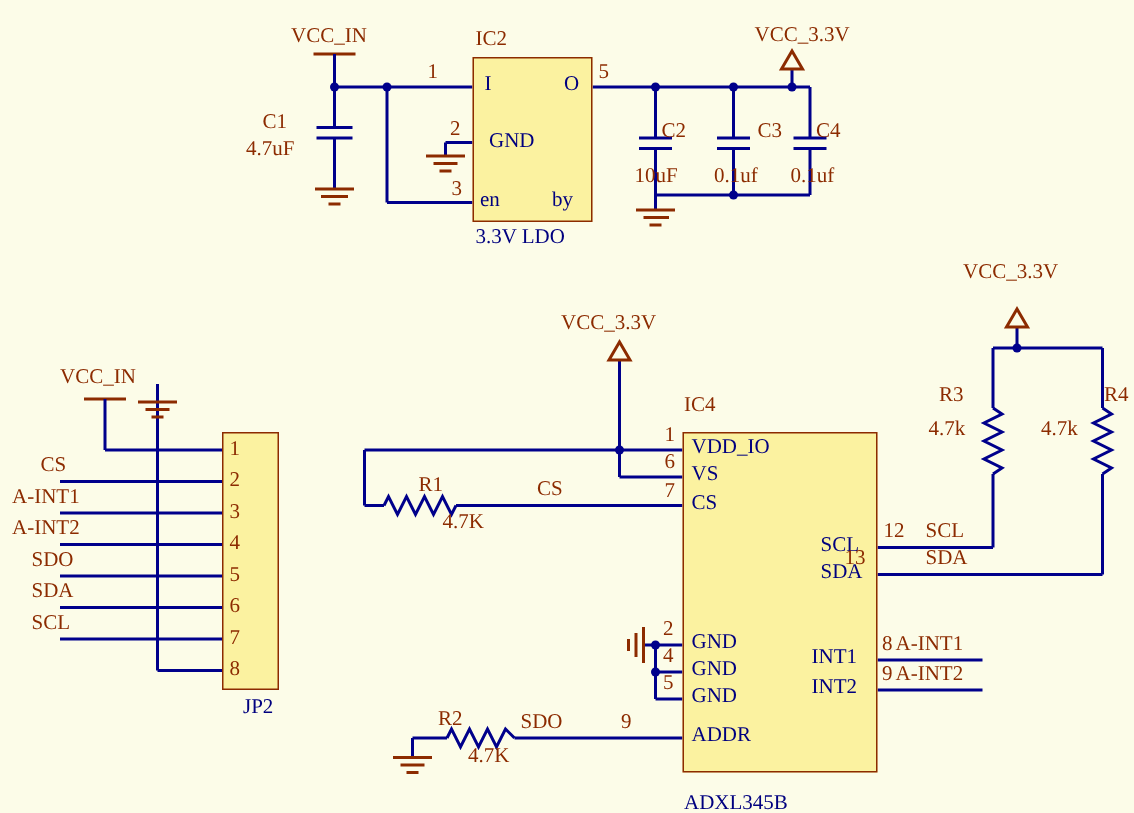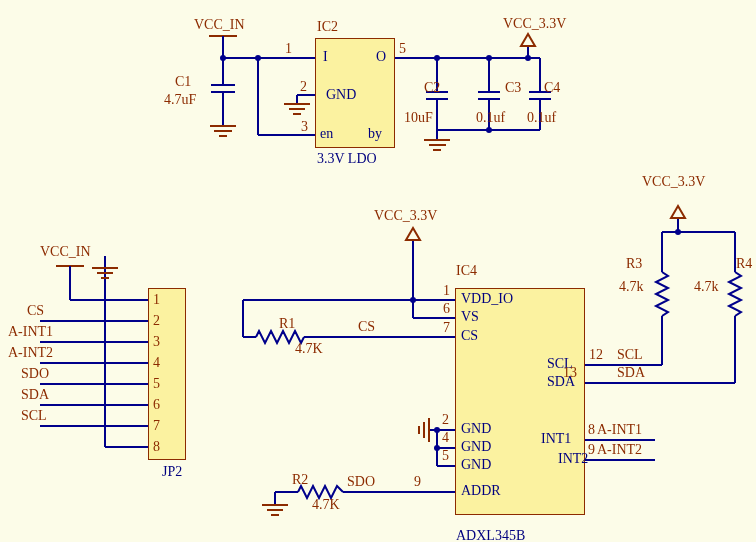--- a/index.html
+++ b/index.html
@@ -179,22 +179,22 @@
   <span class="t" style="left:301px;top:119px">3</span>
   <span class="t navy" style="left:323px;top:49px">I</span>
   <span class="t navy" style="left:376px;top:49px">O</span>
   <span class="t navy" style="left:326px;top:87px">GND</span>
   <span class="t navy" style="left:320px;top:126px">en</span>
   <span class="t navy" style="left:368px;top:126px">by</span>
   <span class="t navy" style="left:317px;top:151px">3.3V LDO</span>
   <span class="t" style="left:175px;top:74px">C1</span>
   <span class="t" style="left:164px;top:92px">4.7uF</span>
   <span class="t" style="left:503px;top:16px">VCC_3.3V</span>
-  <span class="t" style="left:424px;top:80px">C2</span>
-  <span class="t" style="left:404px;top:110px">10uF</span>
+  <span class="t" style="left:441px;top:80px">C2</span>
+  <span class="t" style="left:423px;top:110px">10uF</span>
   <span class="t" style="left:505px;top:80px">C3</span>
   <span class="t" style="left:476px;top:110px">0.1uf</span>
   <span class="t" style="left:544px;top:80px">C4</span>
   <span class="t" style="left:527px;top:110px">0.1uf</span>
 
   <span class="t" style="left:40px;top:244px">VCC_IN</span>
   <span class="t" style="left:153px;top:292px">1</span>
   <span class="t" style="left:153px;top:313px">2</span>
   <span class="t" style="left:153px;top:334px">3</span>
   <span class="t" style="left:153px;top:355px">4</span>
@@ -228,21 +228,21 @@
   <span class="t navy" style="left:461px;top:291px">VDD_IO</span>
   <span class="t navy" style="left:461px;top:309px">VS</span>
   <span class="t navy" style="left:461px;top:328px">CS</span>
   <span class="t navy" style="left:461px;top:421px">GND</span>
   <span class="t navy" style="left:461px;top:439px">GND</span>
   <span class="t navy" style="left:461px;top:457px">GND</span>
   <span class="t navy" style="left:461px;top:483px">ADDR</span>
   <span class="t navy" style="left:547px;top:356px">SCL</span>
   <span class="t navy" style="left:547px;top:374px">SDA</span>
   <span class="t navy" style="left:541px;top:431px">INT1</span>
-  <span class="t navy" style="left:558px;top:451px">INT2</span>
+  <span class="t navy" style="left:541px;top:451px">INT2</span>
   <span class="t" style="left:589px;top:347px">12</span>
   <span class="t" style="left:617px;top:347px">SCL</span>
   <span class="t" style="left:563px;top:365px">13</span>
   <span class="t" style="left:617px;top:365px">SDA</span>
   <span class="t" style="left:588px;top:422px">8</span>
   <span class="t" style="left:597px;top:422px">A-INT1</span>
   <span class="t" style="left:588px;top:442px">9</span>
   <span class="t" style="left:597px;top:442px">A-INT2</span>
   <span class="t navy" style="left:456px;top:528px">ADXL345B</span>
 

